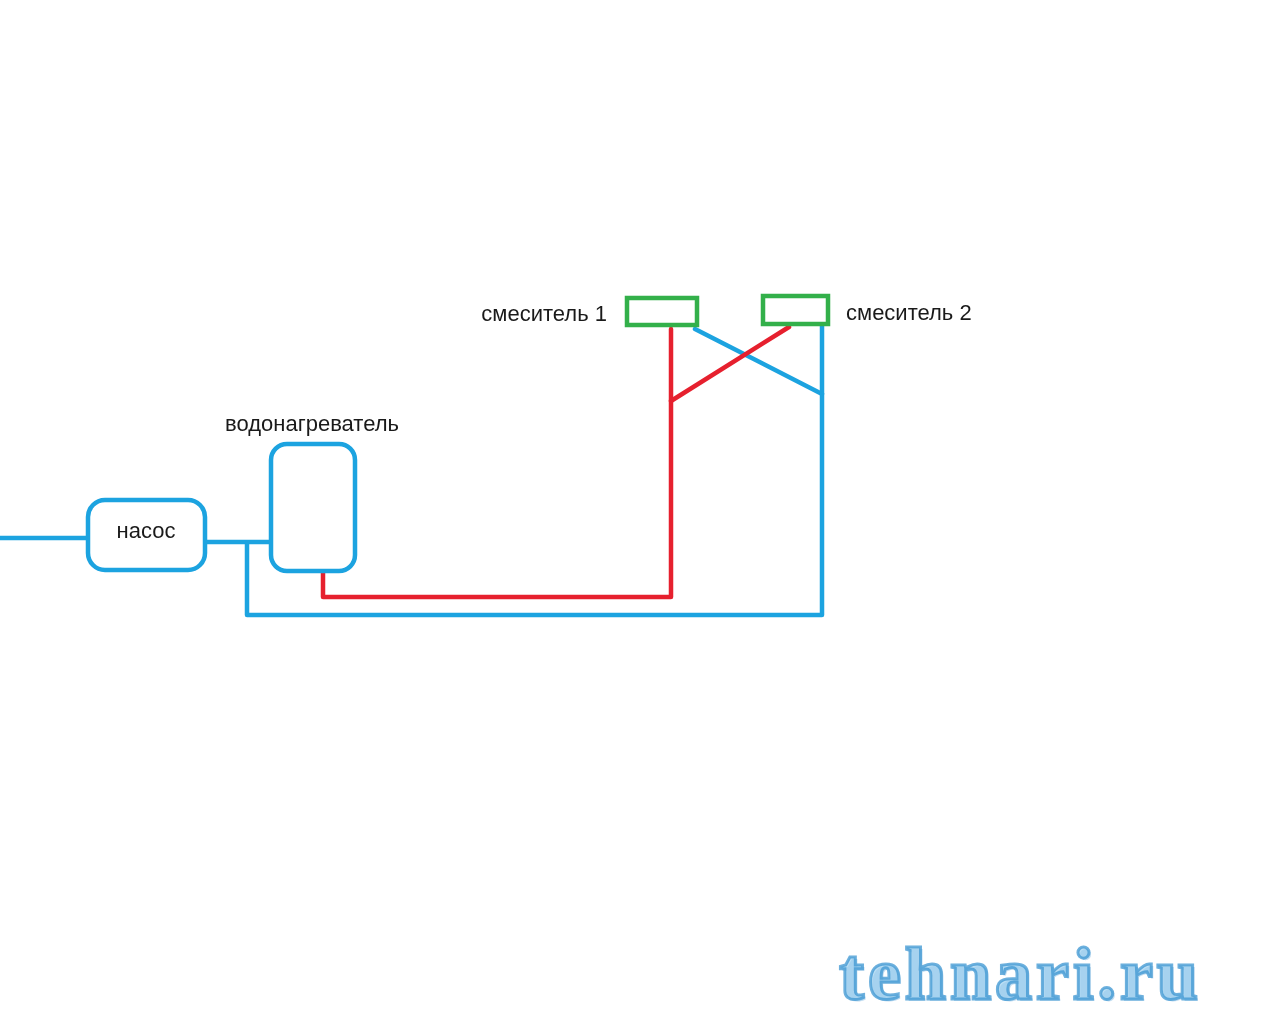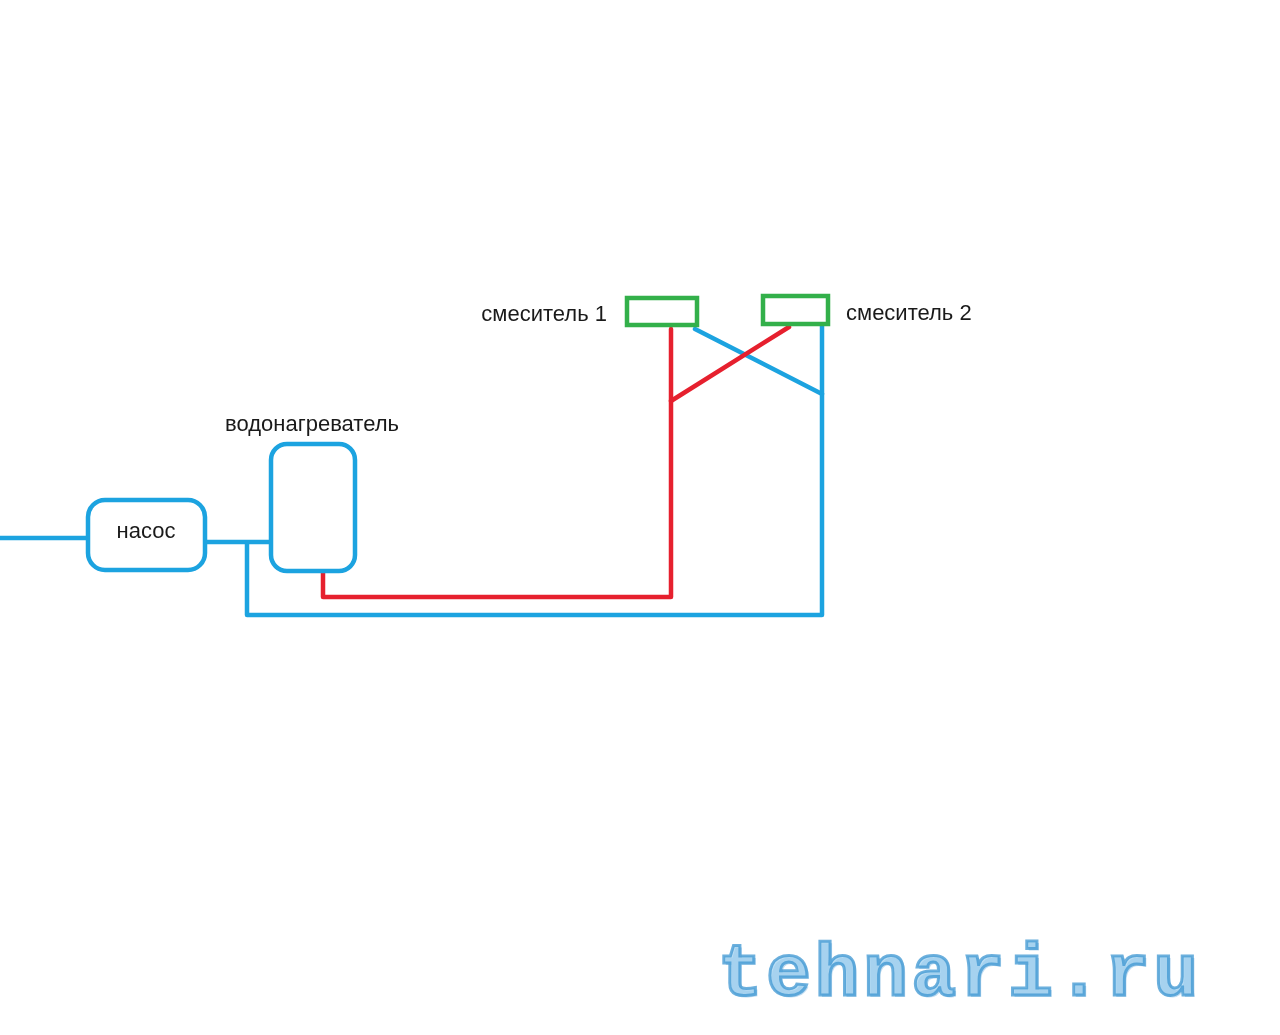--- a/index.html
+++ b/index.html
@@ -23,21 +23,21 @@
   svg.diagram text {
     font-family: "Liberation Sans", sans-serif;
     font-size: 22px;
     fill: #1a1a1a;
   }
   .watermark {
     position: absolute;
     right: 78px;
     bottom = 18px;
     bottom: 18px;
-    font-family: Liberation Mono, monospace;
+    font-family: Liberation Serif, serif;
     font-size: 74px;
     font-weight: bold;
     letter-spacing: 4px;
     color: rgba(150, 205, 238, 0.65);
     -webkit-text-stroke: 3px rgba(60, 150, 210, 0.75);
     text-shadow: 2px 2px 0 rgba(120, 180, 225, 0.45);
     user-select: none;
   }
 </style>
 </head>

